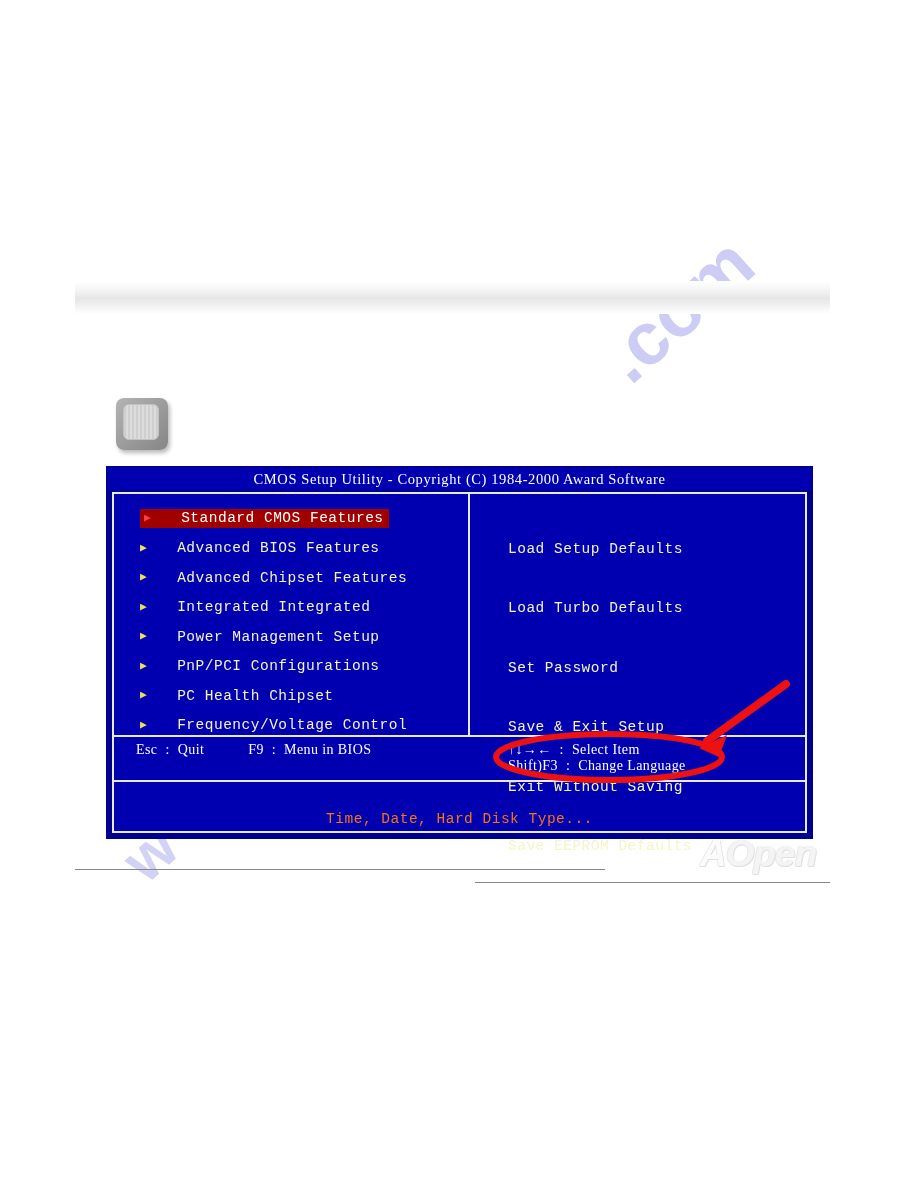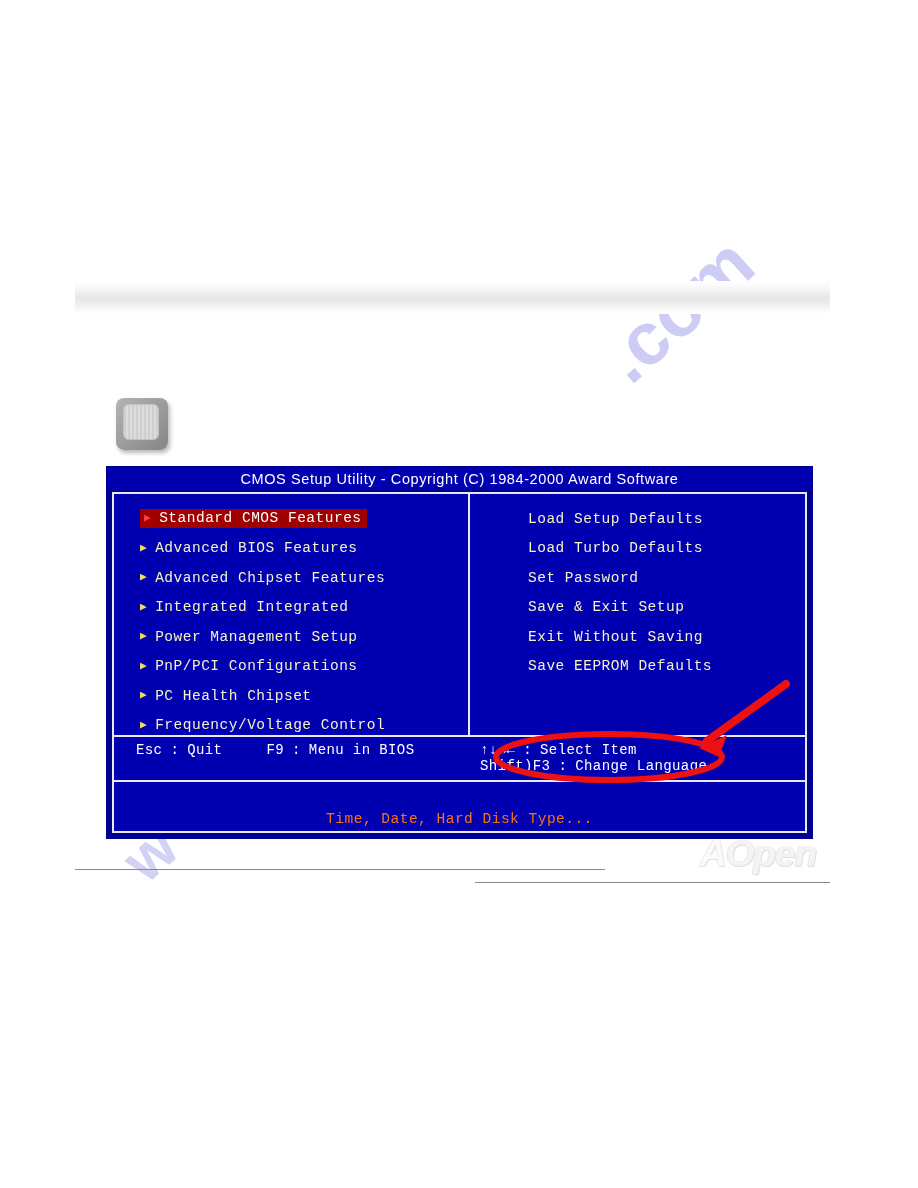--- a/index.html
+++ b/index.html
@@ -97,21 +97,21 @@
     height: 373px;
     background: #00008f;
     box-sizing: border-box;
     border: 2px solid #00008f;
   }
   #bios-titlebar {
     height: 22px;
     width: 100%;
     background: #0000b0;
     color: #ffffff;
-    font-family: Liberation Sans, sans-serif;
+    font-family: Liberation Serif, serif;
     font-size: 14.5px;
     letter-spacing: 0.6px;
     text-align: center;
     line-height: 22px;
     white-space: nowrap;
     overflow: hidden;
   }
   #bios-frame {
     position: absolute;
     left: 4px;
@@ -147,52 +147,54 @@
     white-space: nowrap;
   }
   
   #menu-col-left .menu-row { padding-left: 26px; }
   .bullet {
     color: #f0e060;
     font-size: 11px;
     margin-right: 8px;
     line-height: 1;
   }
-  .menu-label { color: #f4f4c8; }
+  .menu-label { color: #f4f4c8; margin-left: 22px; }
 
   .menu-row.selected .menu-label,
   .menu-row.selected .bullet {
     color: #ffffff;
   }
   .menu-row.selected .hl {
     background: #a00000;
     padding: 1px 5px 2px 4px;
     display: inline-flex;
     align-items: center;
   }
   .menu-row.selected .bullet { color: #ff4040; }
 
   
   #menu-col-right .menu-row {
-    padding-left: 58px;
+    padding-left: 38px;
     color: #f4f4c8;
+    margin-top: 30px;
   }
 
   
   #hint-bar {
     border-top: 2px solid #e8e8f6;
     border-bottom: 2px solid #e8e8f6;
     height: 43px;
     position: relative;
     display: flex;
-    font-family: Liberation Mono, monospace;
+    font-family: Liberation Serif, serif;
     font-size: 14px;
     color: #ffffff;
     letter-spacing: 0.4px;
     white-space: nowrap;
+    gap: 28px;
   }
   #hint-left  { width: 354px; padding: 5px 0 0 22px; box-sizing: border-box; }
   #hint-right { flex: 1; padding: 5px 0 0 12px; box-sizing: border-box; }
   .hint-line { height: 16px; line-height: 16px; }
   .hint-gap { display: inline-block; width: 44px; }
   .hint-key-gap { display: inline-block; width: 8px; }
 
   
   #footer-note {
     height: 74px;

